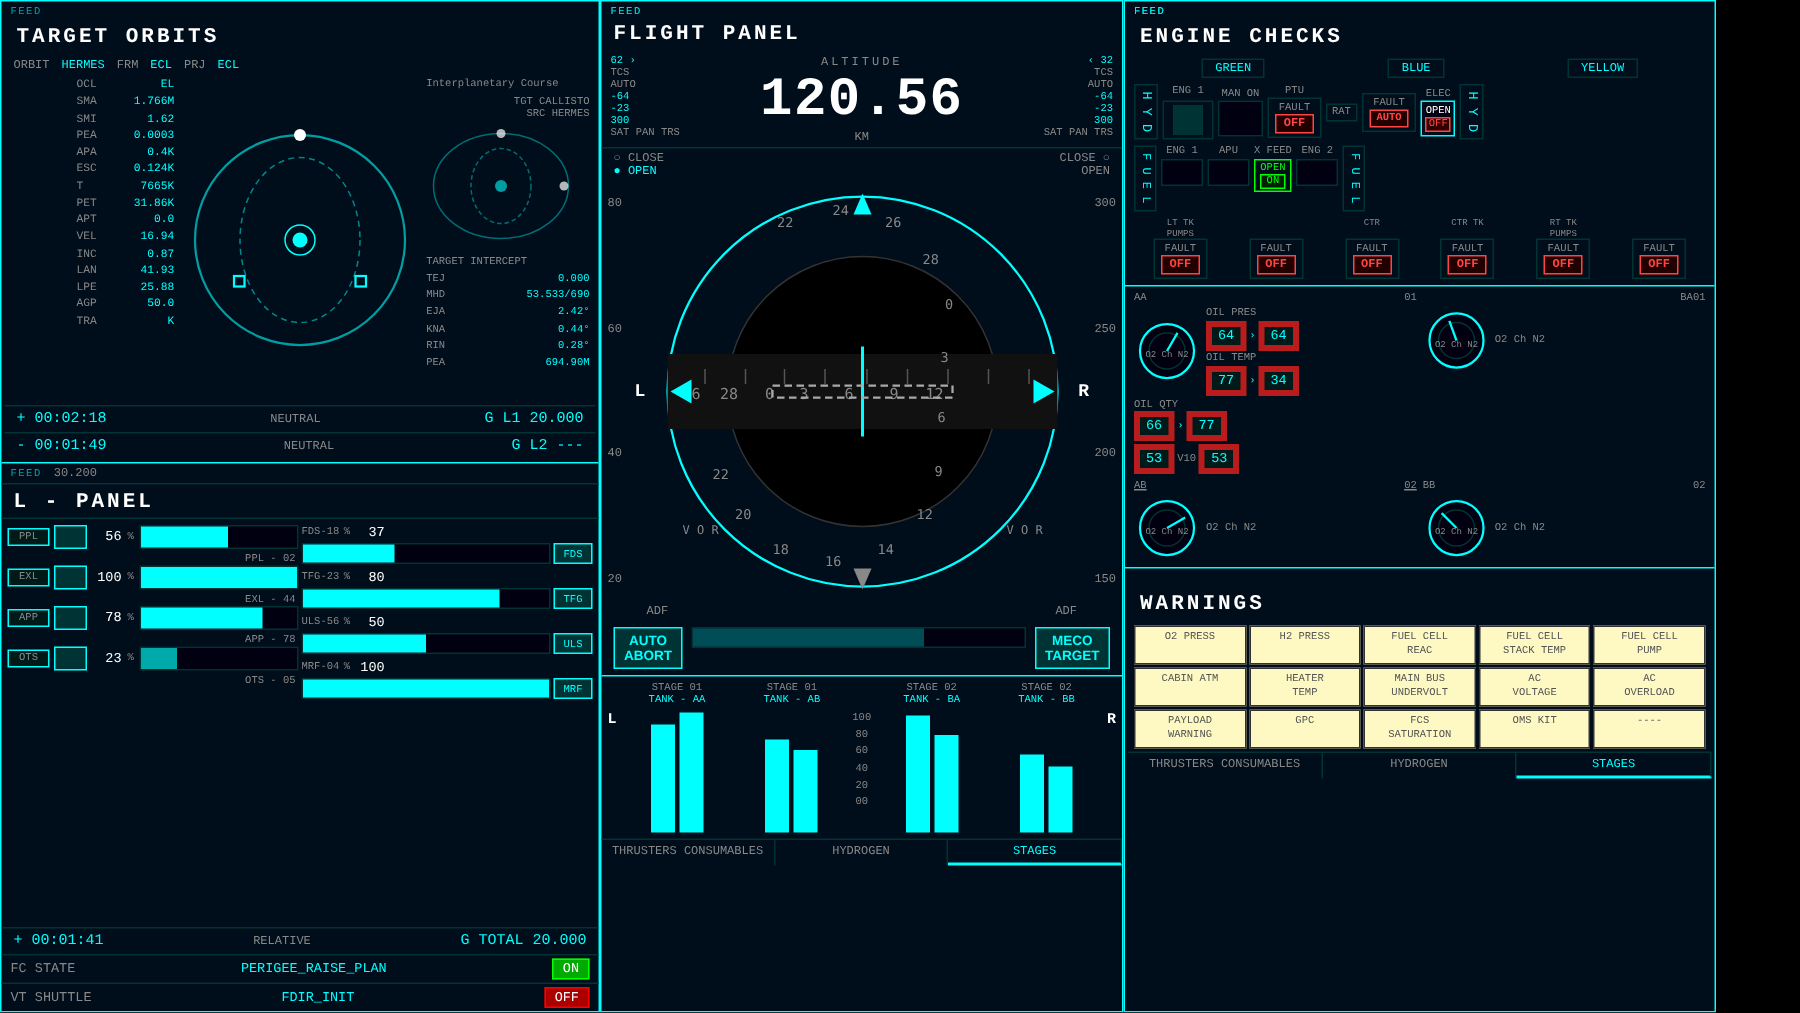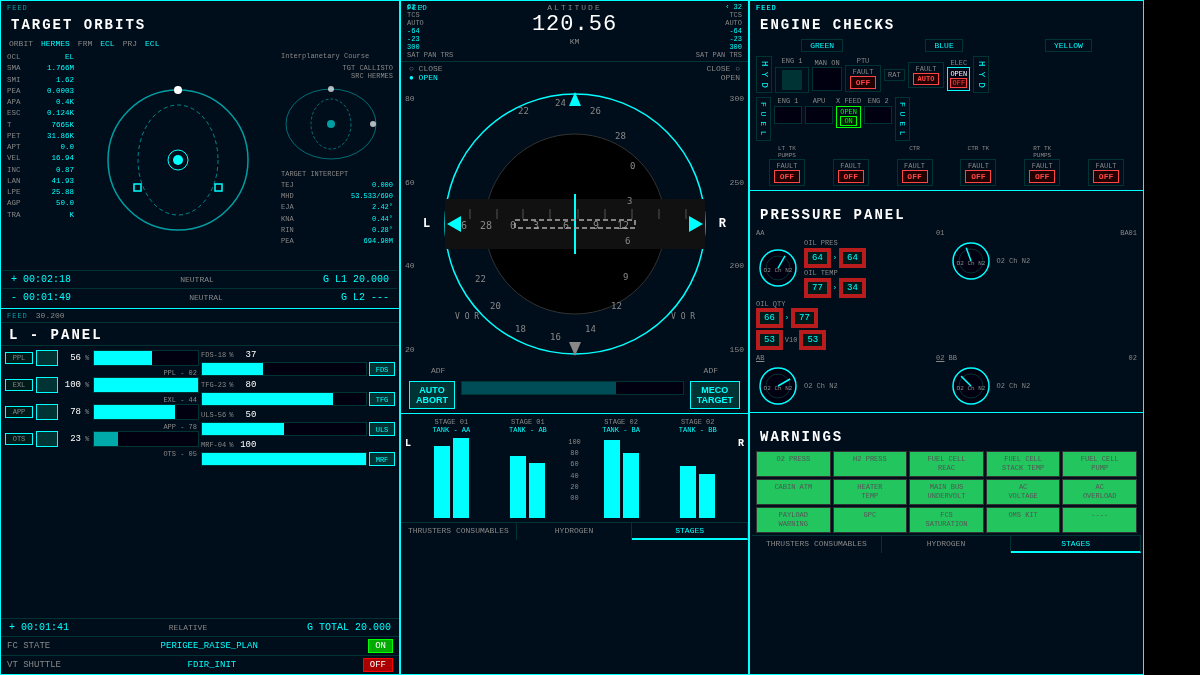--- a/index.html
+++ b/index.html
@@ -59,20 +59,21 @@
     }
     .orbit-header span { color: #00ffff; }
     .orbit-content {
       display: flex;
       height: 220px;
     }
     .orbit-data {
       width: 75px;
       padding: 2px 4px;
       font-size: 7.5px;
+      margin-left: 44px;
     }
     .orbit-data div { display: flex; justify-content: space-between; line-height: 1.5; }
     .orbit-data .lbl { color: #888; }
     .orbit-data .val { color: #00ffff; }
     .orbit-circle-area {
       flex: 1;
       display: flex;
       align-items: center;
       justify-content: center;
       position: relative;
@@ -283,21 +284,21 @@
       padding: 2px;
     }
     .warnings-grid {
       display: grid;
       grid-template-columns: repeat(5, 1fr);
       gap: 2px;
       padding: 2px 4px;
     }
     .warn-item {
       border: 1px solid #333;
-      background: #22c55e;
+      background: #fef9c3;
       text-align: center;
       padding: 3px 1px;
       font-size: 7px;
       color: #555;
       line-height: 1.3;
     }
 
     .auto-abort-btn {
       background: #003333;
       border: 1px solid #00ffff;
@@ -611,36 +612,37 @@
         <span class="fc-label">VT SHUTTLE</span>
         <span class="fc-val">FDIR_INIT</span>
         <span class="off-btn">OFF</span>
       </div>
     </div>
   </div>
 
   <div class="panel center-panel">
     <div class="flight-panel-section">
       <span class="feed-label">FEED</span>
+      <div class="panel-title">FLIGHT PANEL</div>
 
       <div style="display:flex;align-items:flex-start;padding:2px 6px;gap:4px;border-bottom:1px solid #003333;">
 
         <div style="font-size:7px;min-width:40px;">
           <div style="color:#00ffff;">62 ›</div>
           <div style="color:#888;">TCS</div>
           <div style="color:#888;">AUTO</div>
           <div style="color:#00ffff;">-64</div>
           <div style="color:#00ffff;">-23</div>
           <div style="color:#00ffff;">300</div>
           <div style="color:#888;">SAT PAN TRS</div>
         </div>
 
         <div style="flex:1;text-align:center;">
           <div style="font-size:8px;color:#888;letter-spacing:2px;">ALTITUDE</div>
-          <div style="font-size:22px;font-weight:normal;color:#fff;letter-spacing:1px;">120.56</div>
+          <div style="font-size:36px;font-weight:bold;color:#fff;letter-spacing:1px;">120.56</div>
           <div style="font-size:8px;color:#888;">KM</div>
         </div>
 
         <div style="font-size:7px;min-width:40px;text-align:right;">
           <div style="color:#00ffff;">‹ 32</div>
           <div style="color:#888;">TCS</div>
           <div style="color:#888;">AUTO</div>
           <div style="color:#00ffff;">-64</div>
           <div style="color:#00ffff;">-23</div>
           <div style="color:#00ffff;">300</div>
@@ -947,21 +949,20 @@
           <div class="fault-box">
             <span class="fault-label">FAULT</span>
             <div class="fault-off">OFF</div>
           </div>
         </div>
       </div>
     </div>
 
     <div class="pressure-section">
       <span class="feed-label">FEED</span>
-      <div class="panel-title">PRESSURE PANEL</div>
 
       <div style="display:grid;grid-template-columns:1fr 1fr;gap:4px;padding:2px 4px;">
 
         <div>
           <div style="display:flex;justify-content:space-between;font-size:7px;color:#888;margin-bottom:2px;">
             <span>AA</span>
               <span>01</span>
           </div>
           <div style="display:flex;gap:4px;align-items:center;">
             <svg width="44" height="44" viewBox="0 0 44 44">

